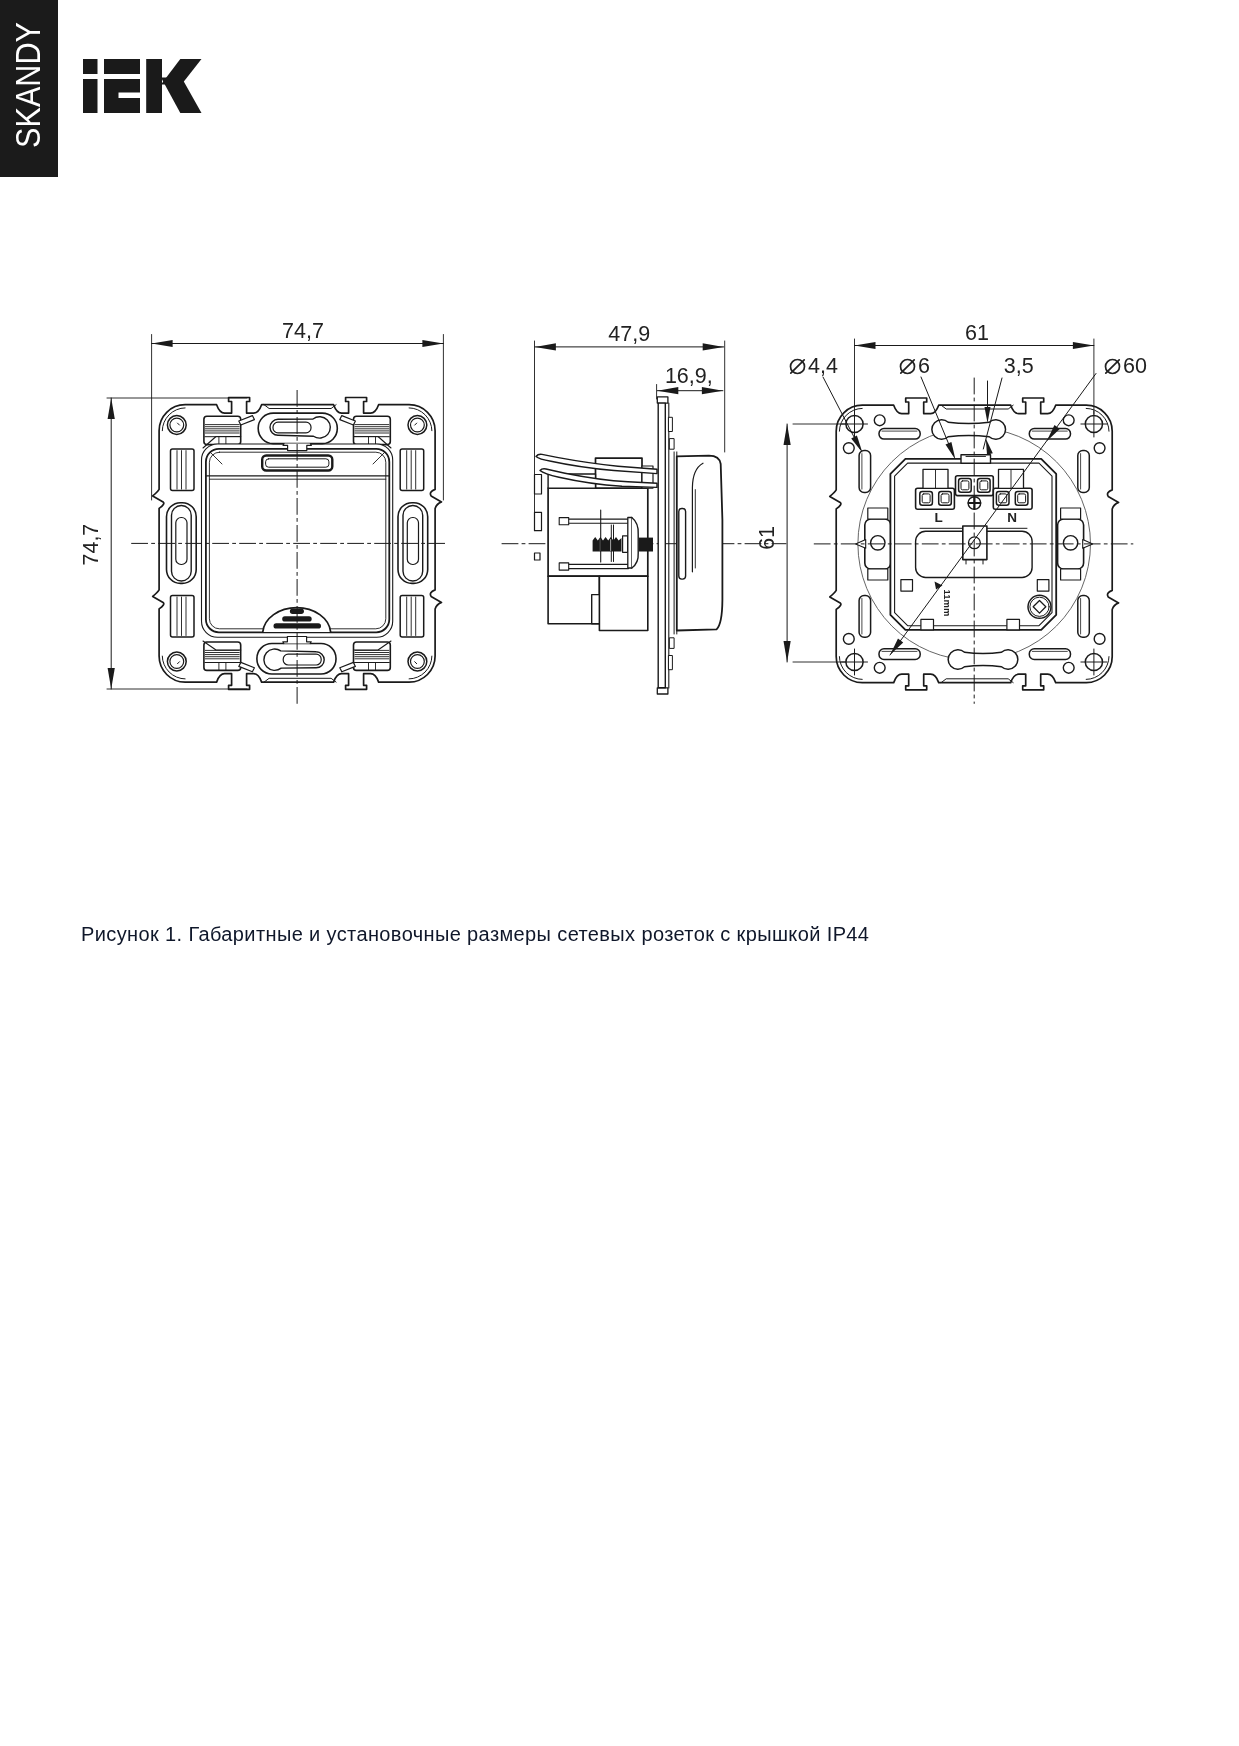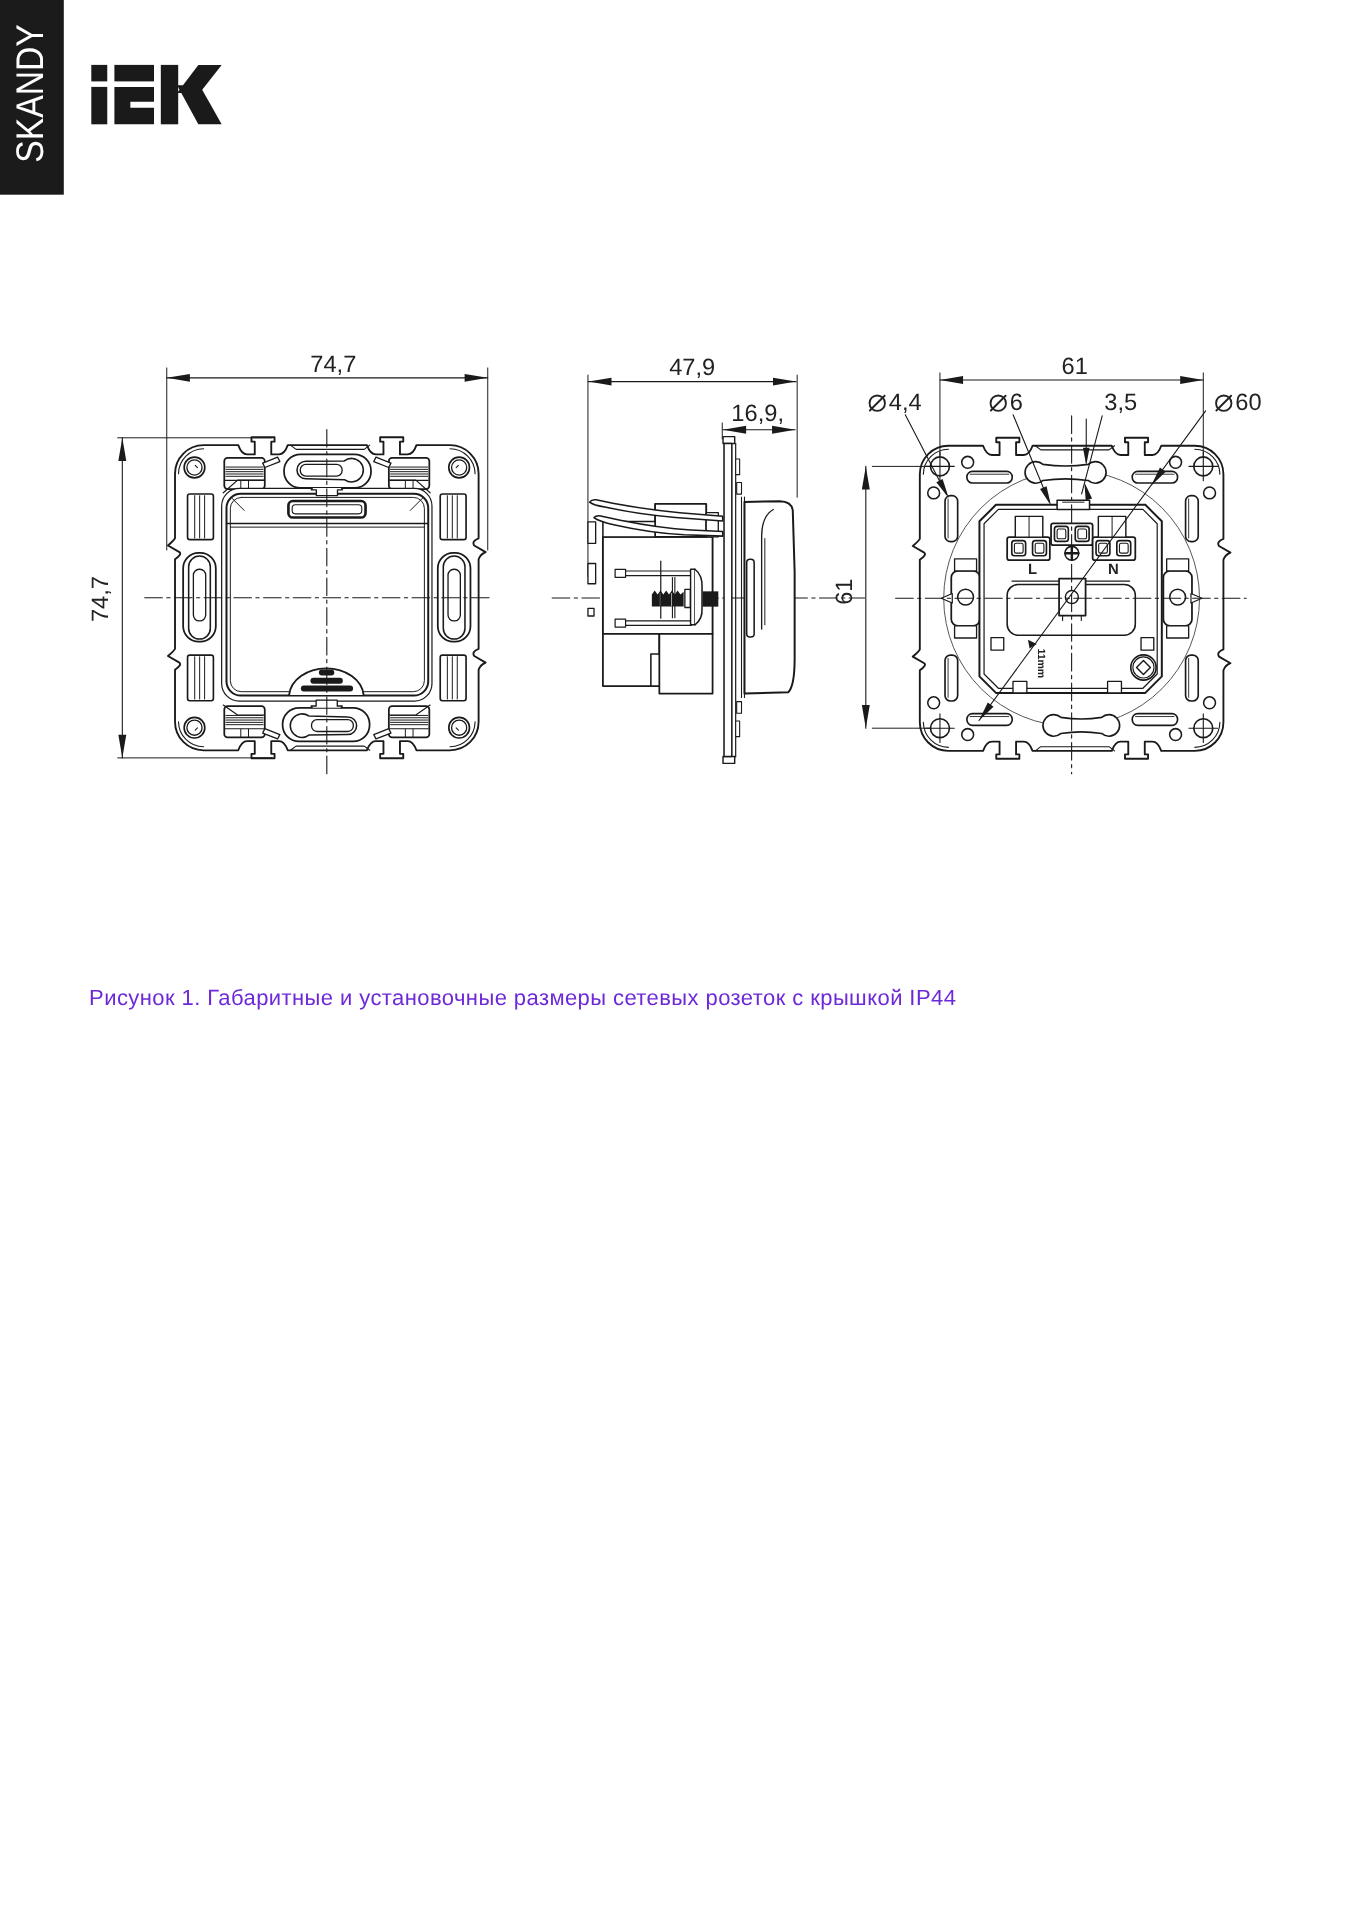--- a/index.html
+++ b/index.html
@@ -379,13 +379,13 @@
       <line x1="1105.8" y1="373.2" x2="1119.2" y2="359.8" stroke="#222" stroke-width="1.7"></line>
 <text x="1123.0" y="373.0" font-size="21.5" text-anchor="start" font-weight="normal" fill="#222">60</text>
 <line x1="1096.0" y1="373.5" x2="890.0" y2="655.0" stroke="#1a1a1a" stroke-width="1.0"></line>
 <polygon points="1046.5,441.5 1059.7,428.9 1054.5,425.1" fill="#1a1a1a" stroke="none"></polygon>
 <polygon points="890.0,655.0 903.2,642.4 898.0,638.6" fill="#1a1a1a" stroke="none"></polygon>
 
 <text x="943.5" y="603.0" font-size="9.5" text-anchor="middle" font-weight="bold" fill="#222" transform="rotate(90 943.5 603.0)">11mm</text>
 <polygon points="934.5,581.5 942.5,585.5 936.0,589.5" fill="#1a1a1a"></polygon>
 </svg>
 
-<div style="position:absolute;left:81px;top:897px;font-size:20px;letter-spacing:0.38px;color:#6d28d9;white-space:nowrap">Рисунок 1. Габаритные и установочные размеры сетевых розеток с крышкой IP44</div>
+<div style="position:absolute;left:81px;top:923px;font-size:20px;letter-spacing:0.38px;color:#0f172a;white-space:nowrap">Рисунок 1. Габаритные и установочные размеры сетевых розеток с крышкой IP44</div>
 </div>
 </body></html>

